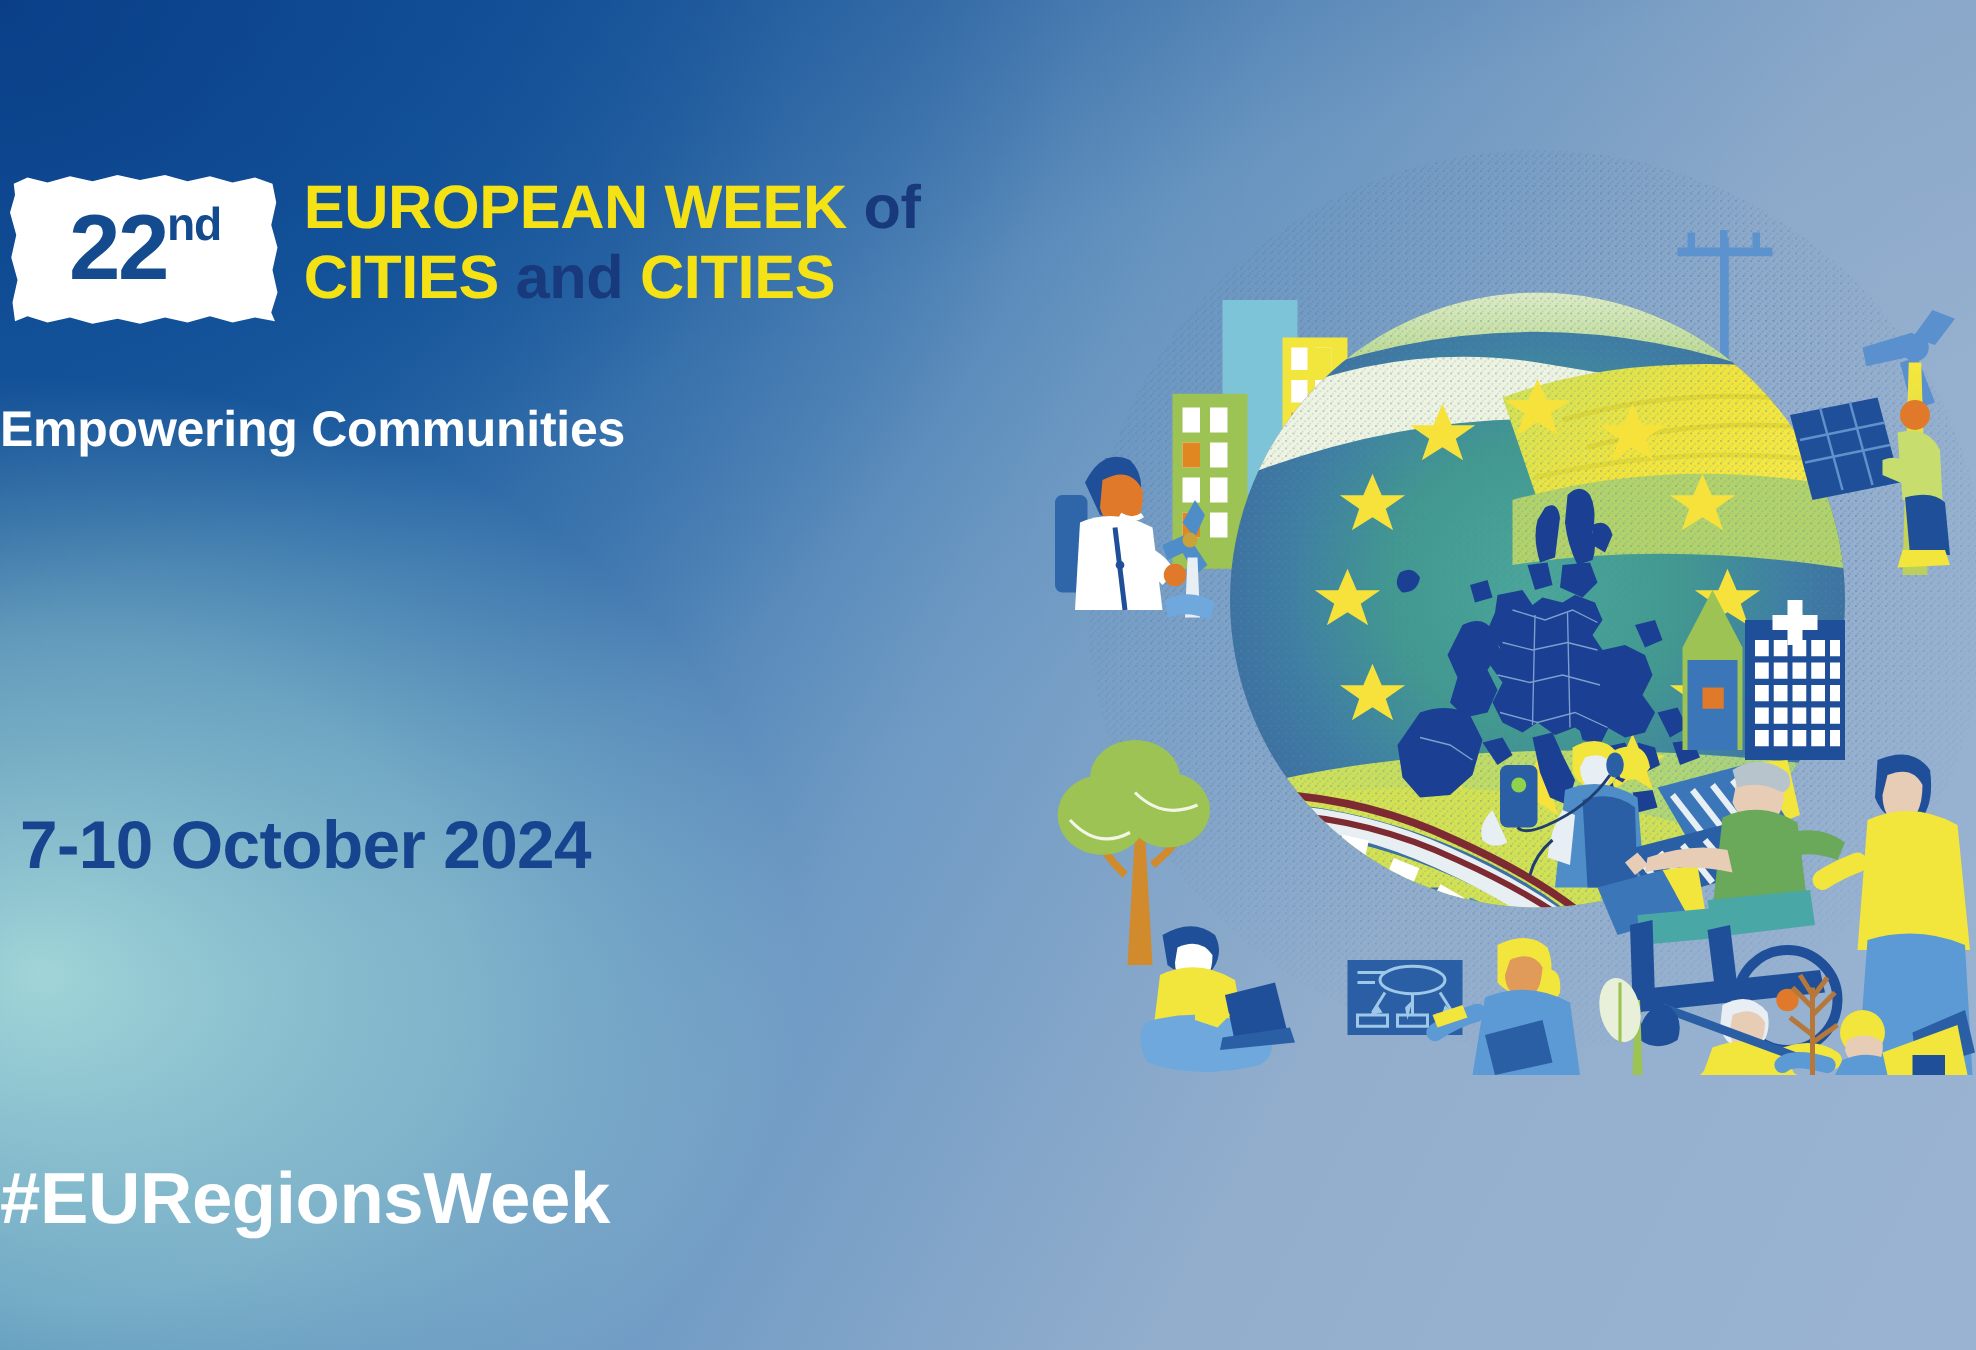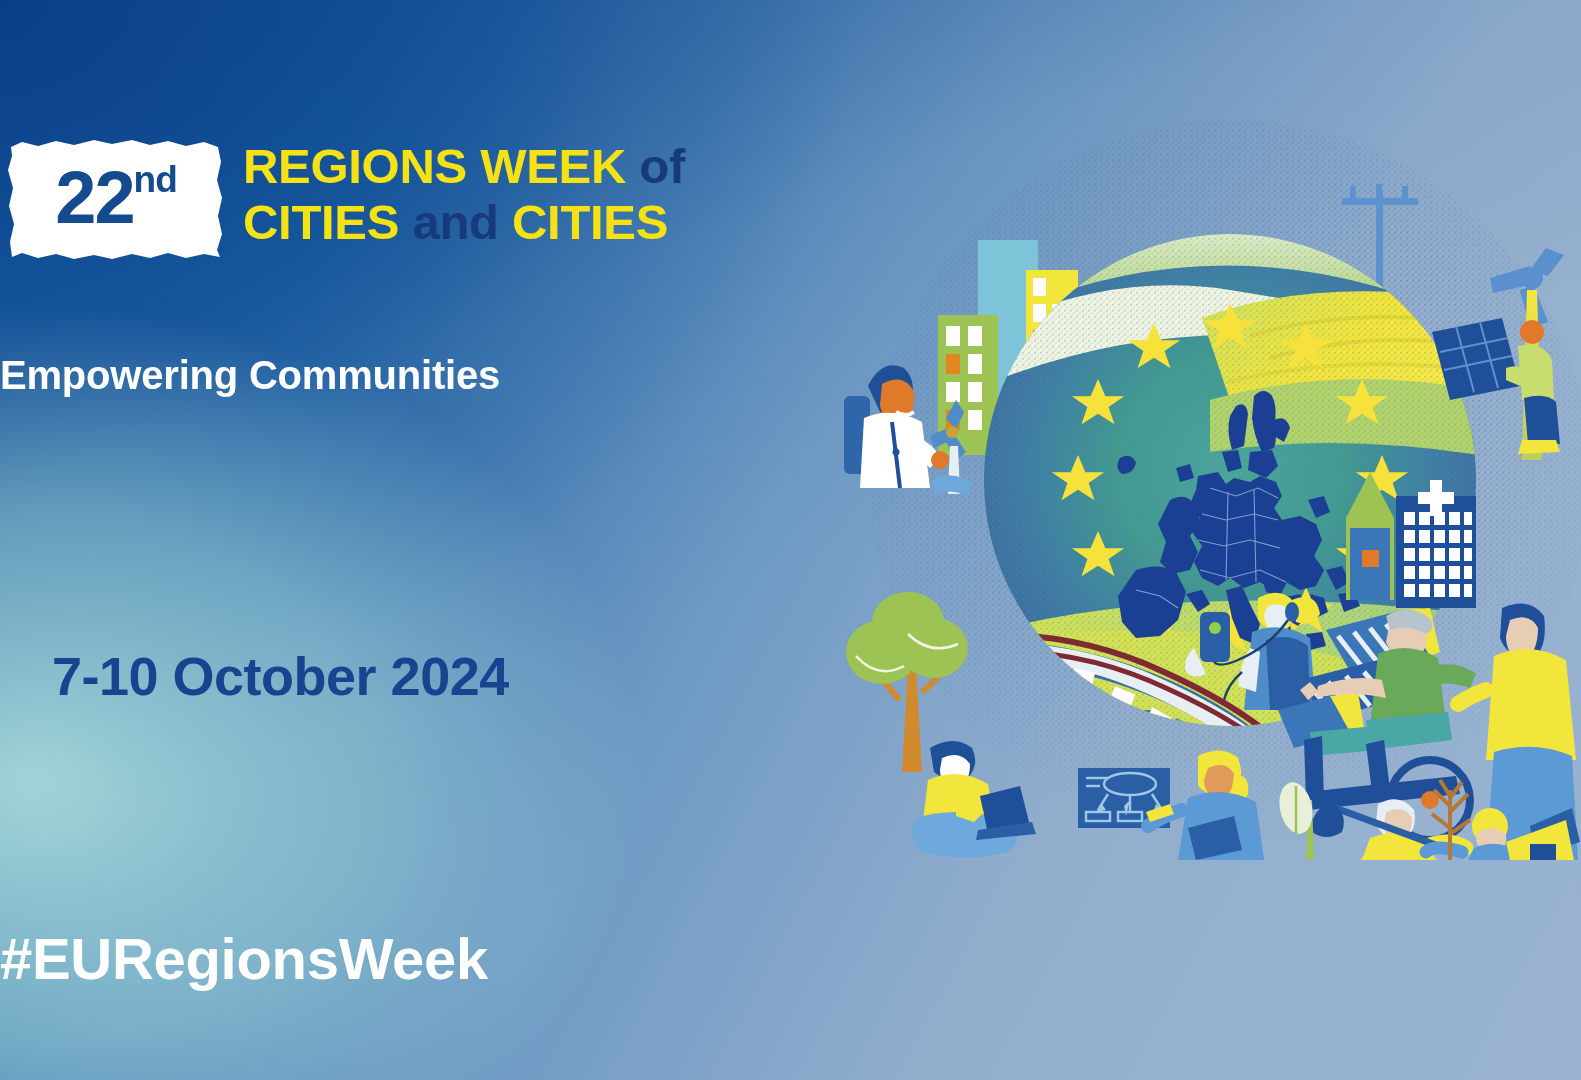--- a/index.html
+++ b/index.html
@@ -46,26 +46,26 @@
   .title-line {
     font-weight:bold; font-size:49px; line-height:56px;
     white-space:nowrap; letter-spacing:-0.3px;
   }
   .t-yellow { color:#f5e214; }
   .t-navy   { color:#18397c;margin-top:24px; }
 
   .tagline {
     position:absolute; left:0px; top:322px;
     color:#ffffff; font-size:40px; font-weight:bold;
-    letter-spacing:-0.2px; white-space:nowrap;margin-top:31px;
+    letter-spacing:-0.2px; white-space:nowrap;
   }
   .dates {
     position:absolute; left:16px; top:645px;
     color:#16448f; font-size:54px; font-weight:bold;
-    letter-spacing:-0.5px; white-space:nowrap;margin-left:36px;
+    letter-spacing:-0.5px; white-space:nowrap;
   }
   .hashtag {
     position:absolute; left:0px; top:925px;
     color:#ffffff; font-size:58px; font-weight:bold;
     letter-spacing:-0.3px; white-space:nowrap;
   }
 
   
   #illus { position:absolute; left:830px; top:100px; width:751px; height:760px; }
   #illus svg { display:block; }
@@ -86,21 +86,21 @@
           L2,104 L6,86 L1,68 L5,50 L0,32 L4,18 Z"></path>
       </svg>
       <div class="badge-text">
         <span class="badge-num">22</span>
           <span class="badge-ord">nd</span>
       </div>
     </div>
 
     <div class="title-lines">
       <div class="title-line">
-        <span class="t-yellow">REGIONS WEEK</span>
+        <span class="t-yellow">EUROPEAN WEEK</span>
         <span class="t-navy">of</span>
       </div>
       <div class="title-line">
         <span class="t-yellow">CITIES</span>
         <span class="t-navy">and</span>
         <span class="t-yellow">CITIES</span>
       </div>
     </div>
   </div>
 

